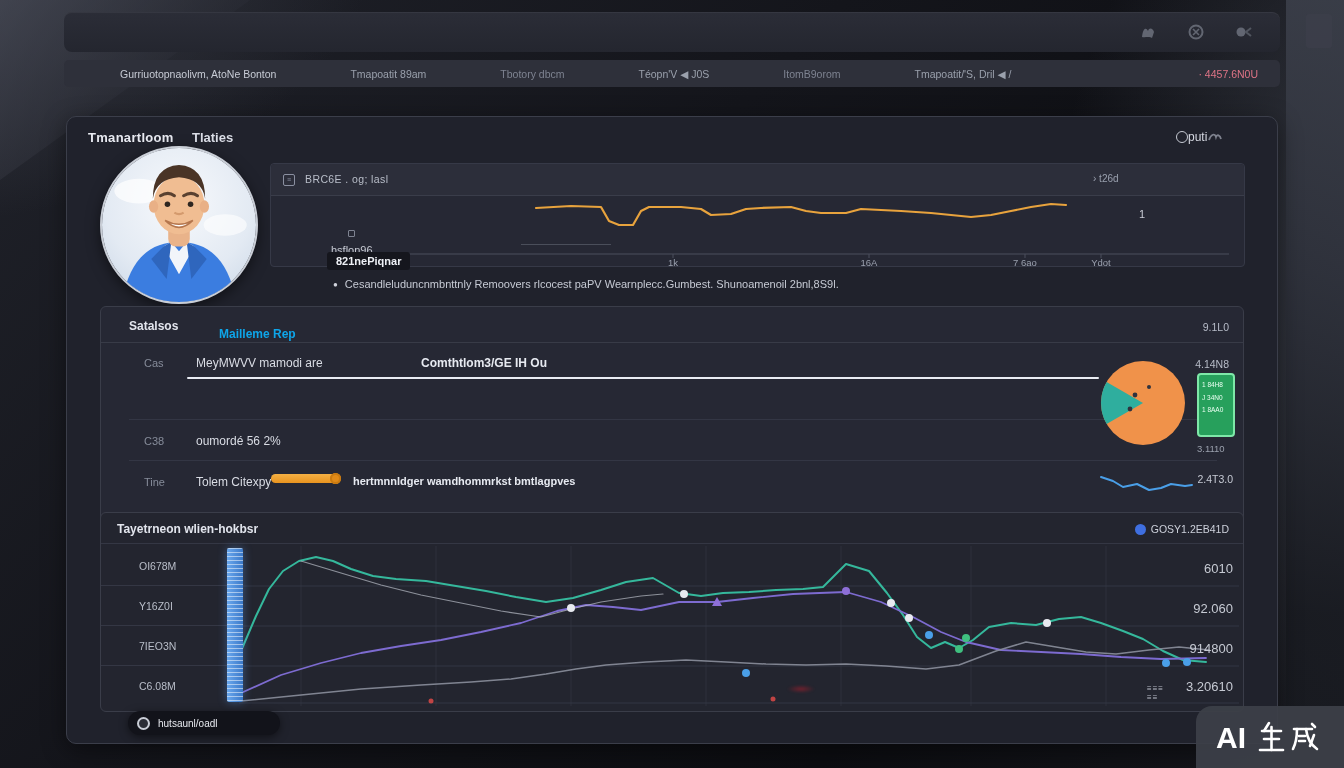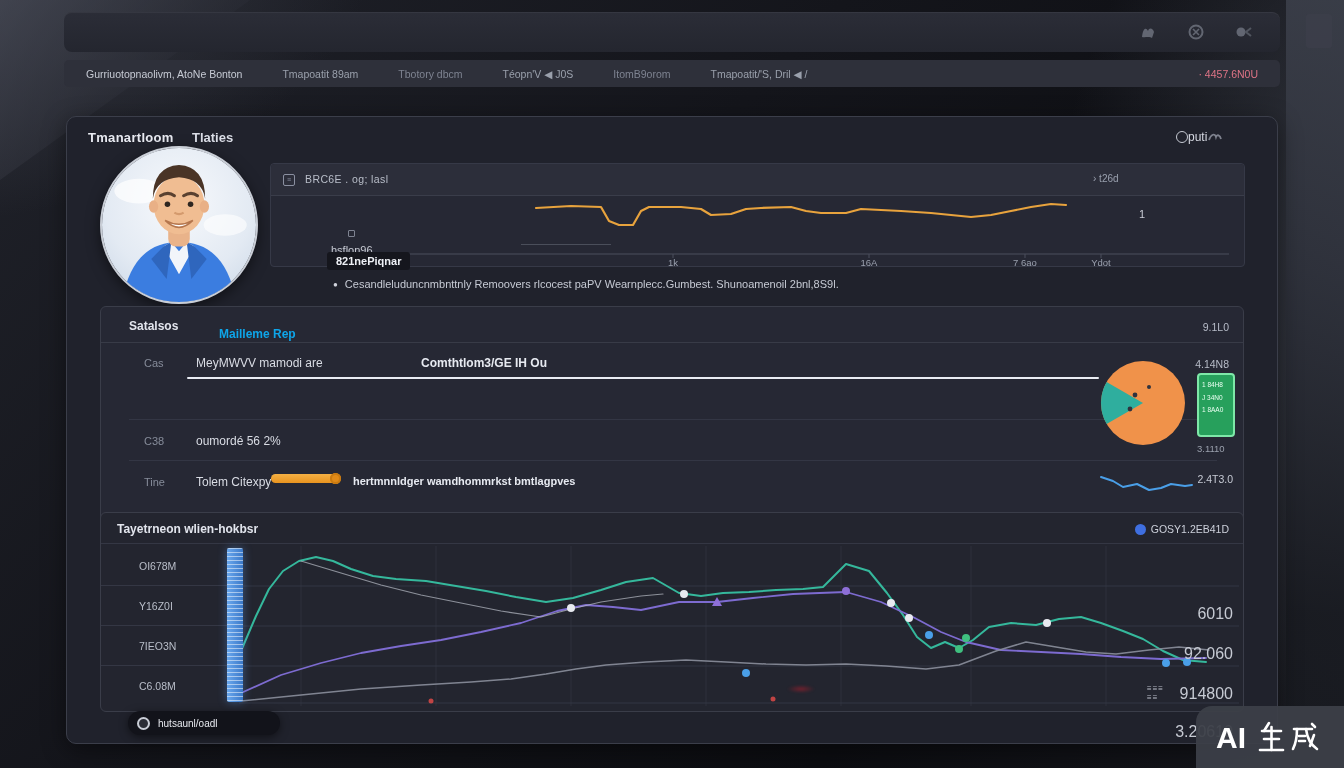--- a/index.html
+++ b/index.html
@@ -28,21 +28,21 @@
     background:linear-gradient(#2b2d37,#24262f); border-radius:8px;
     display:flex; align-items:center; padding:0 26px;
     box-shadow:inset 0 1px 0 rgba(255,255,255,.05); }
   .app-title { font-size:19px; font-weight:700; letter-spacing:.8px; color:#eaecf2; }
   .topbar-icons { margin-left:auto; display:flex; gap:28px; align-items:center; }
   .tb-icon { width:20px; height:20px; opacity:.75; cursor:pointer; }
 
   
   .nav { left:64px; top:60px; width:1216px; height:27px; background:#2e303a; border-radius:5px;
     display:flex; align-items:center; gap:40px; padding:0 22px; font-size:10.5px; color:#9aa0ac; }
-  .nav-item { white-space:nowrap; cursor:pointer; }
+  .nav-item { white-space:nowrap; cursor:pointer;margin-left:34px; }
   .nav-item.first { color:#c7cbd5; }
   .nav-item.dim { color:#7e8ema; color:#7e8391; }
   .nav-value { margin-left:auto; color:#df7486; font-size:10.5px; }
 
   
   .panel { left:66px; top:116px; width:1212px; height:628px; background:#20222c;
     border:1px solid #3b3e4a; border-radius:10px; box-shadow:0 6px 24px rgba(0,0,0,.45); }
   .panel-title { left:88px; top:130px; font-size:13px; font-weight:700; color:#e8eaf1; letter-spacing:.3px; }
   .panel-subtitle { left:192px; top:130px; font-size:13px; font-weight:600; color:#dadde6; }
   .panel-actions { left:1176px; top:130px; display:flex; align-items:center; }
@@ -106,21 +106,21 @@
   .b-headline { position:absolute; left:0; top:30px; width:100%; height:1px; background:#343744; }
   .ylabels { position:absolute; left:0; top:33px; width:138px; height:160px; }
   .ylabels .yrow { height:40px; line-height:40px; padding-left:38px; font-size:10.5px; color:#b9bec9;
     border-bottom:1px solid #343744; }
   .ylabels .yrow:last-child { border-bottom:none; }
   .ruler { position:absolute; left:126px; top:35px; width:16px; height:154px; border-radius:2px;
     background:linear-gradient(90deg,#6aa8ee,#3a78c8);
     box-shadow:0 0 10px rgba(90,150,230,.45); overflow:hidden; }
   .ruler::after { content:""; position:absolute; inset:0;
     background:repeating-linear-gradient(to bottom, rgba(255,255,255,.5) 0 1.5px, transparent 1.5px 4px); }
-  .rlabel-right { position:absolute; right:10px; width:80px; text-align:right; font-size:16px; color:#c6cad3;margin-top:44px; }
+  .rlabel-right { position:absolute; right:10px; width:80px; text-align:right; font-size:13px; color:#c6cad3; }
   .corner-marks { position:absolute; left:1046px; top:172px; font-size:8px; line-height:1.1; color:#b9bec9; letter-spacing:1px; }
   .smudge { position:absolute; left:686px; top:172px; width:28px; height:8px; border-radius:4px;
     background:radial-gradient(closest-side, rgba(170,30,45,.6), rgba(170,30,45,0)); filter:blur(1px); }
 
   
   .fpill { left:128px; top:711px; width:152px; height:24px; border-radius:12px; background:#12131a;
     display:flex; align-items:center; padding:0 9px; gap:8px; cursor:pointer; box-shadow:0 2px 8px rgba(0,0,0,.5); }
   .fpill .fc { width:13px; height:13px; border-radius:50%; background:#2a2c35; border:2px solid #c9cdd6; }
   .fpill .ft { font-size:10px; color:#e8eaf0; }
 

